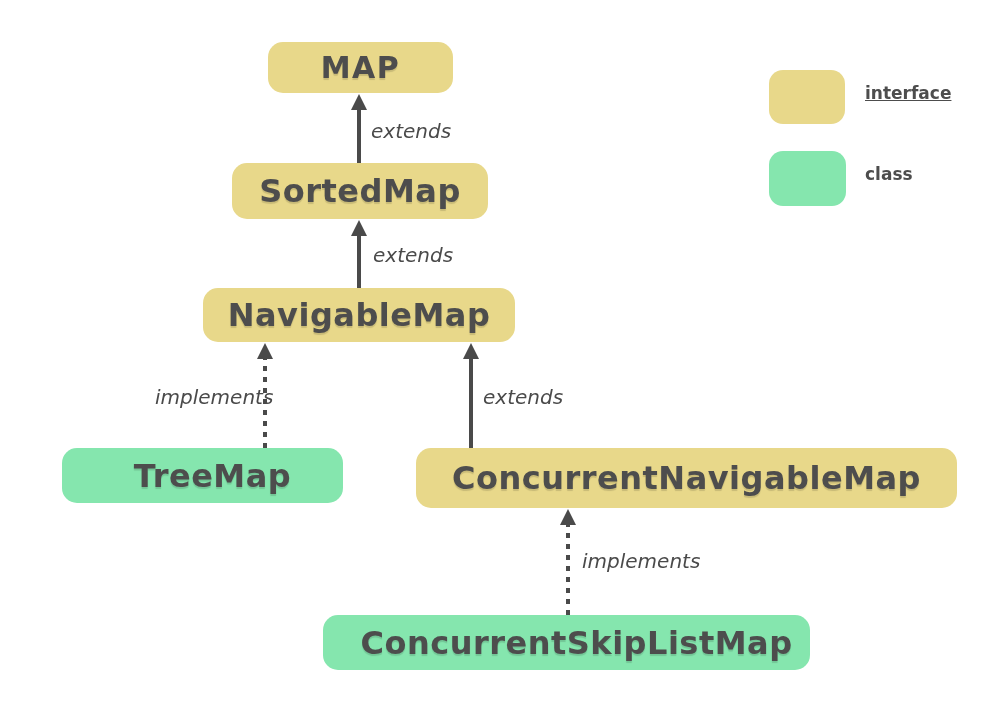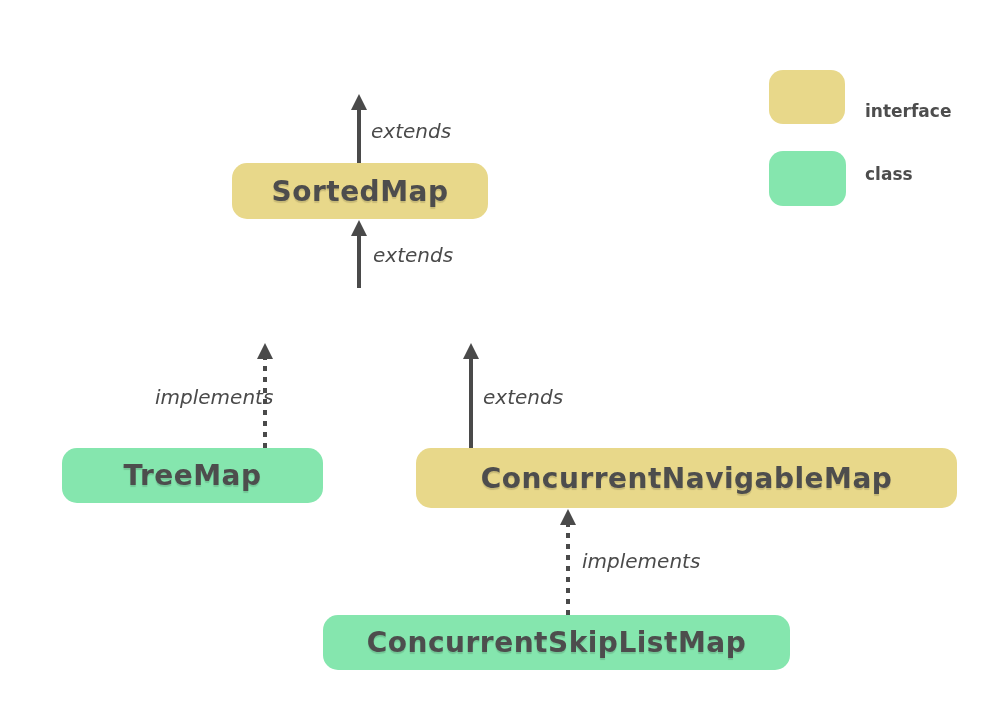--- a/index.html
+++ b/index.html
@@ -24,27 +24,27 @@
     pointer-events: none;
   }
   .node {
     position: absolute;
     display: flex;
     align-items: center;
     justify-content: center;
     border-radius: 15px;
     font-weight: bold;
     color: #4d4d4d;
-    font-size: 28px;
+    font-size: 32px;
     letter-spacing: 0.5px;
     text-shadow: 0 2px 1px rgba(0,0,0,0.14);
     white-space: nowrap;
   }
   .node.interface { background: #e8d88a; }
-  .node.class     { background: #85e6ae; }
+  .node.class     { background: #85e6ae; padding-left: 20px; }
 
   .node-map                      { left: 268px; top: 42px;  width: 185px; height: 51px; font-size: 30px; letter-spacing: 1.5px; }
   .node-sortedmap                { left: 232px; top: 163px; width: 256px; height: 56px; }
   .node-navigablemap             { left: 203px; top: 288px; width: 312px; height: 54px; }
   .node-treemap                  { left: 62px;  top: 448px; width: 261px; height: 55px; }
   .node-concurrentnavigablemap   { left: 416px; top: 448px; width: 541px; height: 60px; }
   .node-concurrentskiplistmap    { left: 323px; top: 615px; width: 467px; height: 55px; }
 
   .edge-label {
     position: absolute;
@@ -65,21 +65,21 @@
   }
   .legend-swatch-interface { left: 769px; top: 70px;  width: 76px; height: 54px; background: #e8d88a; }
   .legend-swatch-class     { left: 769px; top: 151px; width: 77px; height: 55px; background: #85e6ae; }
   .legend-label {
     position: absolute;
     left: 865px;
     font-weight: bold;
     font-size: 17px;
     color: #4d4d4d;
   }
-  .legend-label-interface { top: 101px; }
+  .legend-label-interface { top: 83px; text-decoration: underline; }
   .legend-label-class     { top: 164px; }
 
   .edge-line {
     stroke: #4a4a4a;
     stroke-width: 4;
     fill: none;
   }
   .edge-line.dashed {
     stroke-dasharray: 5 6;
   }
@@ -104,23 +104,25 @@
     <line class="edge-line dashed" x1="265" y1="448" x2="265" y2="358"></line>
     <polygon class="edge-arrowhead" points="265,343 257,359 273,359"></polygon>
 
     <line class="edge-line" x1="471" y1="448" x2="471" y2="357"></line>
     <polygon class="edge-arrowhead" points="471,343 463,359 479,359"></polygon>
 
     <line class="edge-line dashed" x1="568" y1="615" x2="568" y2="525"></line>
     <polygon class="edge-arrowhead" points="568,509 560,525 576,525"></polygon>
   </svg>
 
+  <div class="node interface node-map">MAP</div>
 
   <div class="node interface node-sortedmap">SortedMap</div>
 
+  <div class="node interface node-navigablemap">NavigableMap</div>
 
   <div class="node class node-treemap">TreeMap</div>
 
   <div class="node class node-concurrentskiplistmap">ConcurrentSkipListMap</div>
 
   <div class="node interface node-concurrentnavigablemap">ConcurrentNavigableMap</div>
 
   <div class="edge-label edge-label-0">extends</div>
 
   <div class="edge-label edge-label-1">extends</div>

